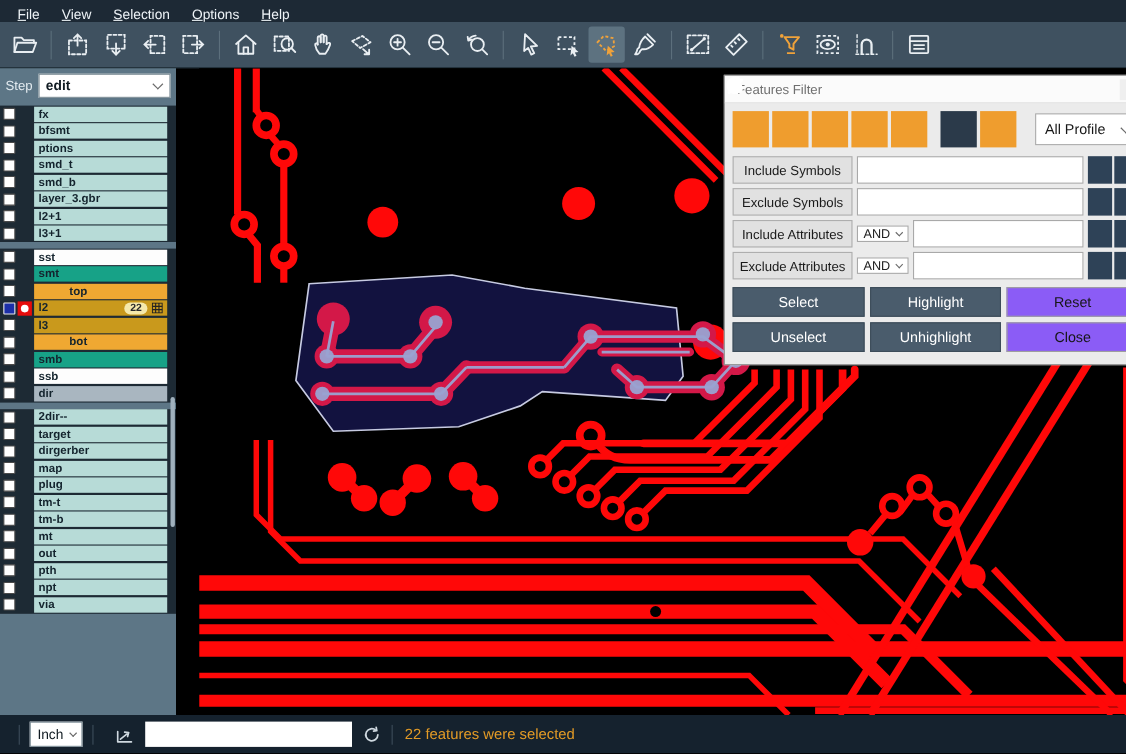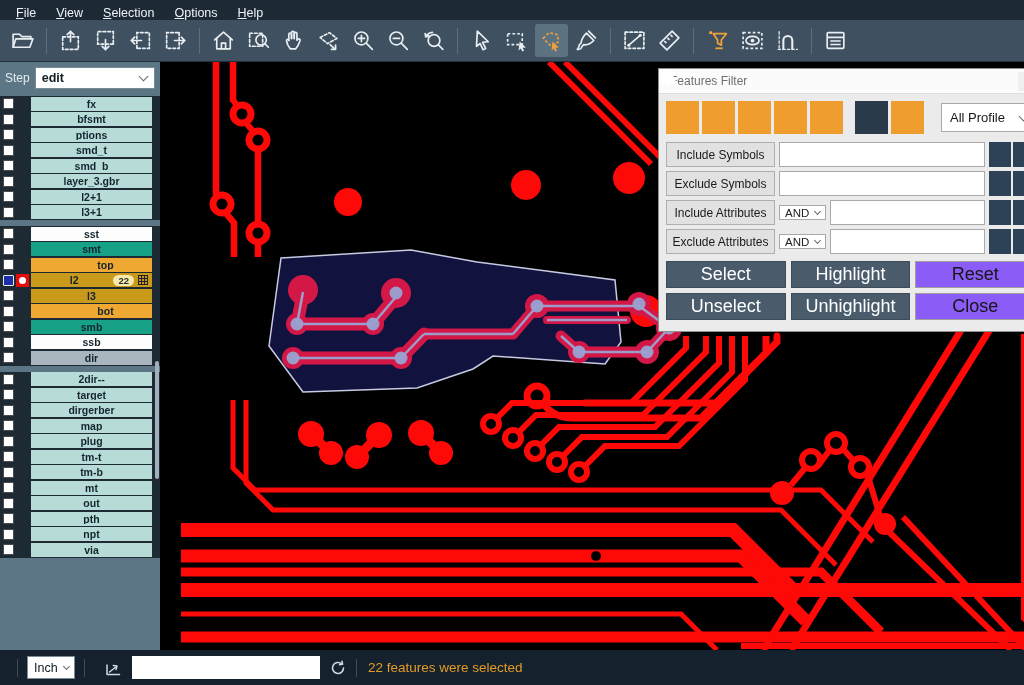--- a/index.html
+++ b/index.html
@@ -21,21 +21,21 @@
 
   
   .content{flex:1;display:flex;min-height:0;gap:21px;}
 
   
   .sidebar{width:160px;flex:none;background:#5d7686;display:flex;flex-direction:column;}
   .step-row{height:31px;display:flex;align-items:center;padding-left:5px;flex:none;}
   .step-label{font-size:12px;color:#e3ebf0;margin-right:5px;}
   .step-dd{flex:1;margin-right:5px;height:22px;background:#fff;border:1px solid #7a8b94;display:flex;align-items:center;padding-left:6px;font-size:12.5px;font-weight:bold;color:#101b22;}
   .chev{width:7px;height:7px;border-right:1.6px solid #6a6a6a;border-bottom:1.6px solid #6a6a6a;transform:rotate(45deg);margin-left:auto;margin-right:7px;margin-top:-3px;flex:none;}
-  .layer-list{flex:none;padding-top:3px;position:relative;text-align:center;}
+  .layer-list{flex:none;padding-top:3px;position:relative;}
   .layer-group{background:#1d2a34;margin-bottom:6px;}
   .layer-row{position:relative;height:15.5px;}
   .cb{position:absolute;left:3px;top:2px;width:11px;height:11px;background:#fff;border:1.5px solid #4a4a4a;border-radius:1px;}
   .cb.cb-on{background:#1c2fa8;border-color:#e9e9e9;}
   .active-ind{position:absolute;left:16px;top:1px;width:13px;height:13px;background:#e60c0c;}
   .active-ind::after{content:"";position:absolute;left:3px;top:3px;width:7px;height:7px;border-radius:50%;background:#fff;}
   .chip{position:absolute;left:31px;right:8px;top:0.75px;bottom:0.75px;display:flex;align-items:center;padding:0 4px;font-size:10.5px;font-weight:bold;color:#14242e;line-height:1;}
   .layer-row.selected .chip{left:31px;}
   .chip-cyan{background:#b7dbd7;} .chip-green{background:#17a287;} .chip-amber{background:#efa832;padding-left:32px;}
   .chip-gold{background:#c9991c;} .chip-white{background:#fdfdfd;} .chip-gray{background:#a9b6c0;}
@@ -62,21 +62,21 @@
   .fbtn.orange{background:#ef9d2e;} .fbtn.navy{background:#2b3a4a;}
   .ft-gap{width:9px;flex:none;}
   .profile-dd{margin-left:auto;width:94px;height:29px;background:#fff;border:1px solid #a9a9a9;display:flex;align-items:center;padding-left:8px;font-size:13px;color:#161616;}
   .f-row{display:flex;align-items:center;margin-bottom:4px;height:25px;}
   .f-label{width:109px;height:25px;background:#e1e1e1;border:1px solid #aeaeae;display:flex;align-items:center;justify-content:center;font-size:12px;color:#1a1a1a;margin-right:4px;flex:none;}
   .and-dd{width:47px;height:15px;background:#fff;border:1px solid #a9a9a9;display:flex;align-items:center;padding-left:5px;font-size:11.5px;color:#222;margin-right:4px;flex:none;}
   .and-dd .chev{width:5px;height:5px;margin-right:5px;margin-top:-2px;}
   .f-input{flex:1;height:25px;border:1px solid #a9a9a9;background:#fff;margin-right:2px;min-width:0;font-family:inherit;}
   .mini{width:22px;height:25px;background:#2e4257;display:flex;align-items:center;justify-content:center;margin-left:2px;flex:none;}
   .actions{display:grid;grid-template-columns:1fr 1fr 1fr;gap:5px;margin-top:7px;}
-  .act{height:27px;display:flex;align-items:center;justify-content:center;font-size:18px;border:1px solid;}
+  .act{height:27px;display:flex;align-items:center;justify-content:center;font-size:13px;border:1px solid;}
   .act.dark{background:#4a5c6c;border-color:#3c4c59;color:#fff;}
   .act.light{background:#8b5cf6;border-color:#9e9e9e;color:#161616;}
 
   
   .statusbar{height:35px;background:#15222e;flex:none;display:flex;align-items:center;padding-left:8px;}
   .sb-sep{width:1px;height:18px;background:#3c4c5a;margin:0 9px;flex:none;}
   .unit-dd{width:48px;height:23px;background:#fff;border:1px solid #7a8b94;display:flex;align-items:center;padding-left:6px;font-size:12.5px;color:#101b22;}
   .unit-dd .chev{width:5px;height:5px;margin-right:5px;margin-top:-2px;}
   .cmd-input{width:188px;height:23px;border:none;background:#fff;margin-left:9px;font-family:inherit;}
   .sb-icon{display:flex;align-items:center;margin-left:9px;}

